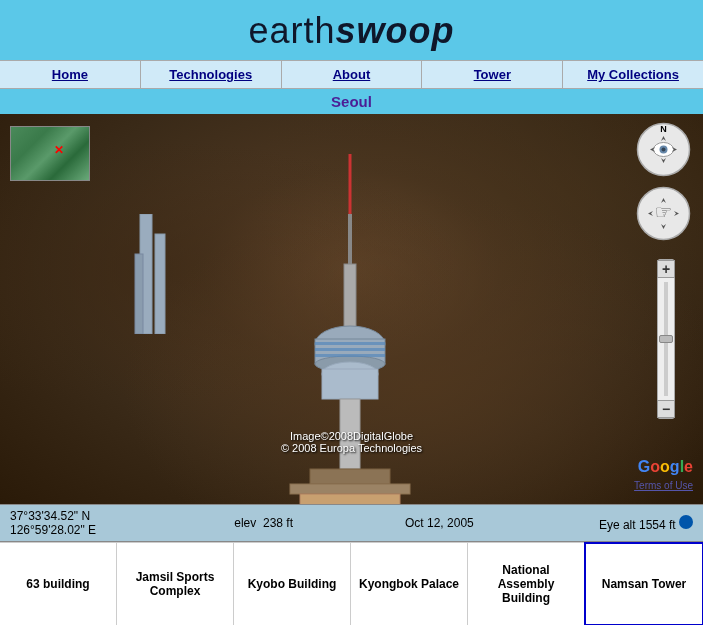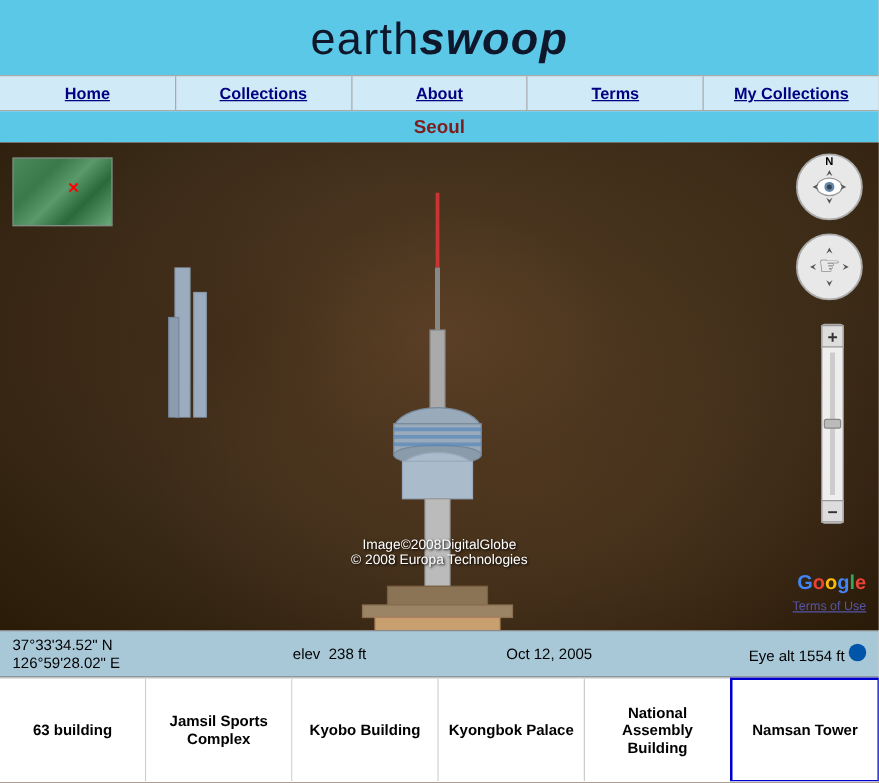--- a/index.html
+++ b/index.html
@@ -39,21 +39,21 @@
     }
     .nav a:last-child { border-right: none; }
 
     
     .map-title {
       background: #5bc8e8;
       text-align: center;
       padding: 4px;
       font-size: 15px;
       font-weight: bold;
-      color: #7f1d1d;
+      color: #4c1d95;
     }
 
     
     .map-container {
       position: relative;
       width: 703px;
       height: 390px;
       background: #5a3c2a;
       overflow: hidden;
     }
@@ -257,23 +257,23 @@
 <body>
 
 <div class="header">
   <div class="header-title">
     <span class="earth">earth</span><span class="swoop">swoop</span>
   </div>
 </div>
 
 <div class="nav">
   <a href="#">Home</a>
-  <a href="#">Collections</a>
+  <a href="#">Technologies</a>
   <a href="#">About</a>
-  <a href="#">Terms</a>
+  <a href="#">Tower</a>
   <a href="#">My Collections</a>
 </div>
 
 <div class="map-title">Seoul</div>
 
 <div class="map-container">
   <div class="map-bg"></div>
   <div class="terrain-overlay"></div>
 
   <svg class="tower-svg" viewBox="0 0 140 360" xmlns="http://www.w3.org/2000/svg">

